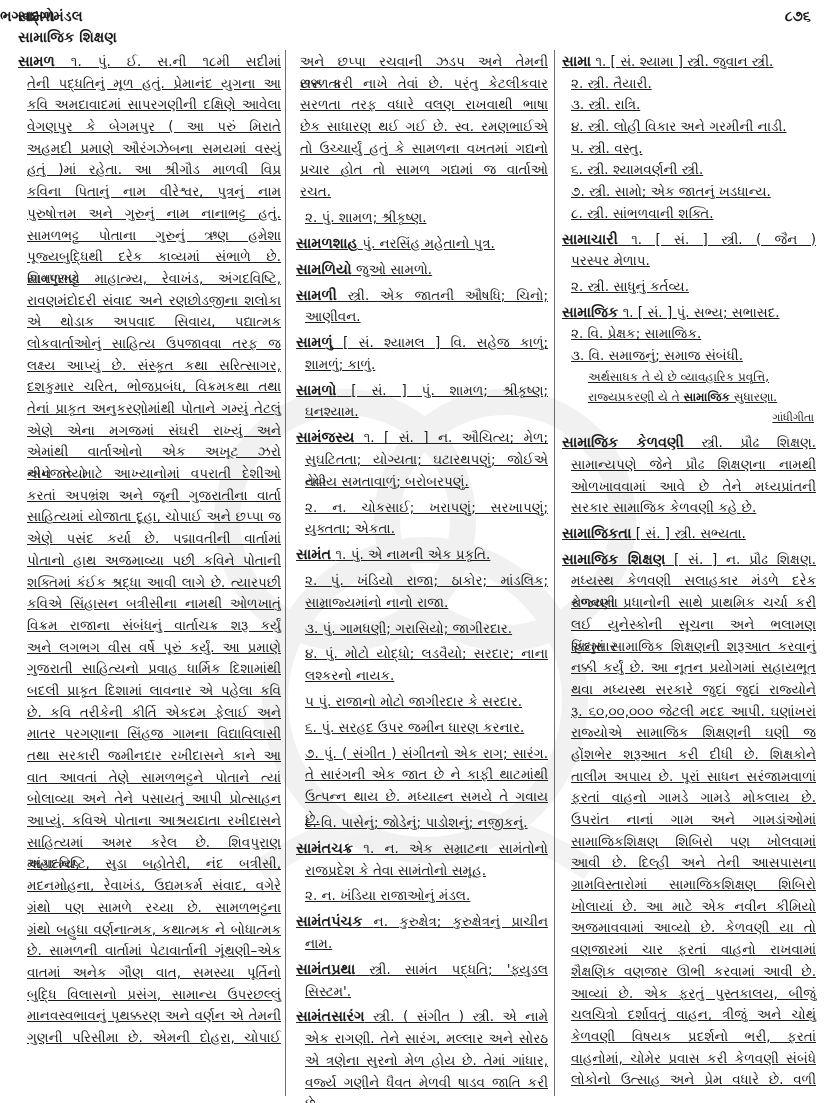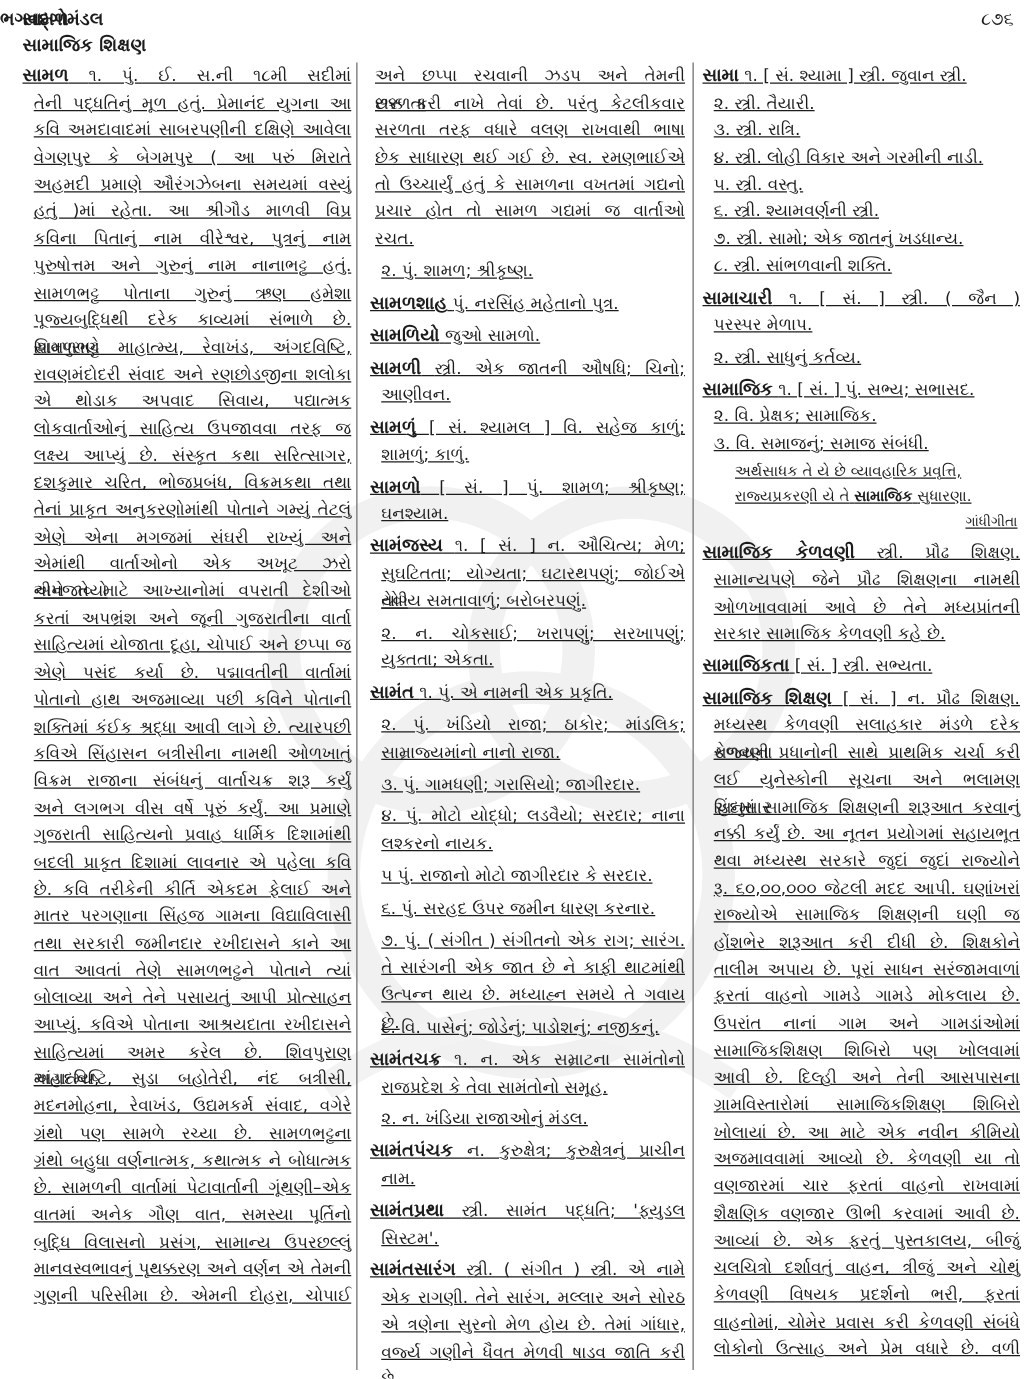--- a/index.html
+++ b/index.html
@@ -2,21 +2,21 @@
 <html><head>
 <meta charset="utf-8">
 <style>
   html, body { margin: 0; padding: 0; background: #ffffff; }
   body { width: 825px; height: 1103px; position: relative; overflow: hidden;
          font-family: "DejaVu Sans", "Liberation Sans", sans-serif; color: #1c1c1c; }
   .watermark { position: absolute; left: 0; top: 0; width: 825px; height: 1103px; z-index: 0; pointer-events: none; }
   .hdr { position: absolute; z-index: 2; font-weight: bold; font-size: 14.5px; line-height: 20px; }
   .hdr-left { left: 18px; top: 6px; }
   .hdr-title { left: 0; width: 774px; top: 6px; text-align: left; }
-  .hdr-page { right: 14px; top: 6px; font-weight: normal; }
+  .hdr-page { right: 14px; top: 6px; font-weight: bold; }
   .hdr-left2 { left: 18px; top: 27px; }
   .divider { position: absolute; z-index: 2; width: 1px; background: #6e6e6e; top: 50px; height: 1046px; }
   .col { position: absolute; z-index: 1; top: 51px; font-size: 13.5px; text-decoration: underline; }
   .col1 { left: 18px; width: 263px; }
   .col2 { left: 296px; width: 252px; }
   .col3 { left: 562px; width: 254px; }
   .ln { line-height: 21.7px; height: 21.7px; text-align: left; }
   .ln.j { text-align: justify; text-align-last: justify; }
   .ind { padding-left: 9px; }
   .ind4 { padding-left: 4px; }
@@ -45,21 +45,21 @@
 <div class="hdr hdr-page">૮૭૬</div>
 <div class="hdr hdr-left2">સામાજિક શિક્ષણ</div>
 
 <div class="divider" style="left:285px"></div>
 <div class="divider" style="left:554px"></div>
 
 <div class="col col1">
   <div class="para">
     <div class="ln j"><b class="hw">સામળ</b> <span>૧. પું. ઈ. સ.ની ૧૮મી સદીમાં</span></div>
     <div class="ln j ind">તેની પદ્ધતિનું મૂળ હતું. પ્રેમાનંદ યુગના આ</div>
-    <div class="ln j ind">કવિ અમદાવાદમાં સાબરપણીની દક્ષિણે આવેલા</div>
+    <div class="ln j ind">કવિ અમદાવાદમાં સાપરગણીની દક્ષિણે આવેલા</div>
     <div class="ln j ind">વેગણપુર કે બેગમપુર ( આ પરું મિરાતે</div>
     <div class="ln j ind">અહમદી પ્રમાણે ઔરંગઝેબના સમયમાં વસ્યું</div>
     <div class="ln j ind">હતું )માં રહેતા. આ શ્રીગૌડ માળવી વિપ્ર</div>
     <div class="ln j ind">કવિના પિતાનું નામ વીરેશ્વર, પુત્રનું નામ</div>
     <div class="ln j ind">પુરુષોત્તમ અને ગુરુનું નામ નાનાભટ્ટ હતું.</div>
     <div class="ln j ind">સામળભટ્ટ પોતાના ગુરુનું ઋણ હમેશા</div>
     <div class="ln j ind">પૂજ્યબુદ્ધિથી દરેક કાવ્યમાં સંભાળે છે. સામળભટ્ટે</div>
     <div class="ln j ind">શિવપુરાણ માહાત્મ્ય, રેવાખંડ, અંગદવિષ્ટિ,</div>
     <div class="ln j ind">રાવણમંદોદરી સંવાદ અને રણછોડજીના શલોકા</div>
     <div class="ln j ind">એ થોડાક અપવાદ સિવાય, પદ્યાત્મક</div>

